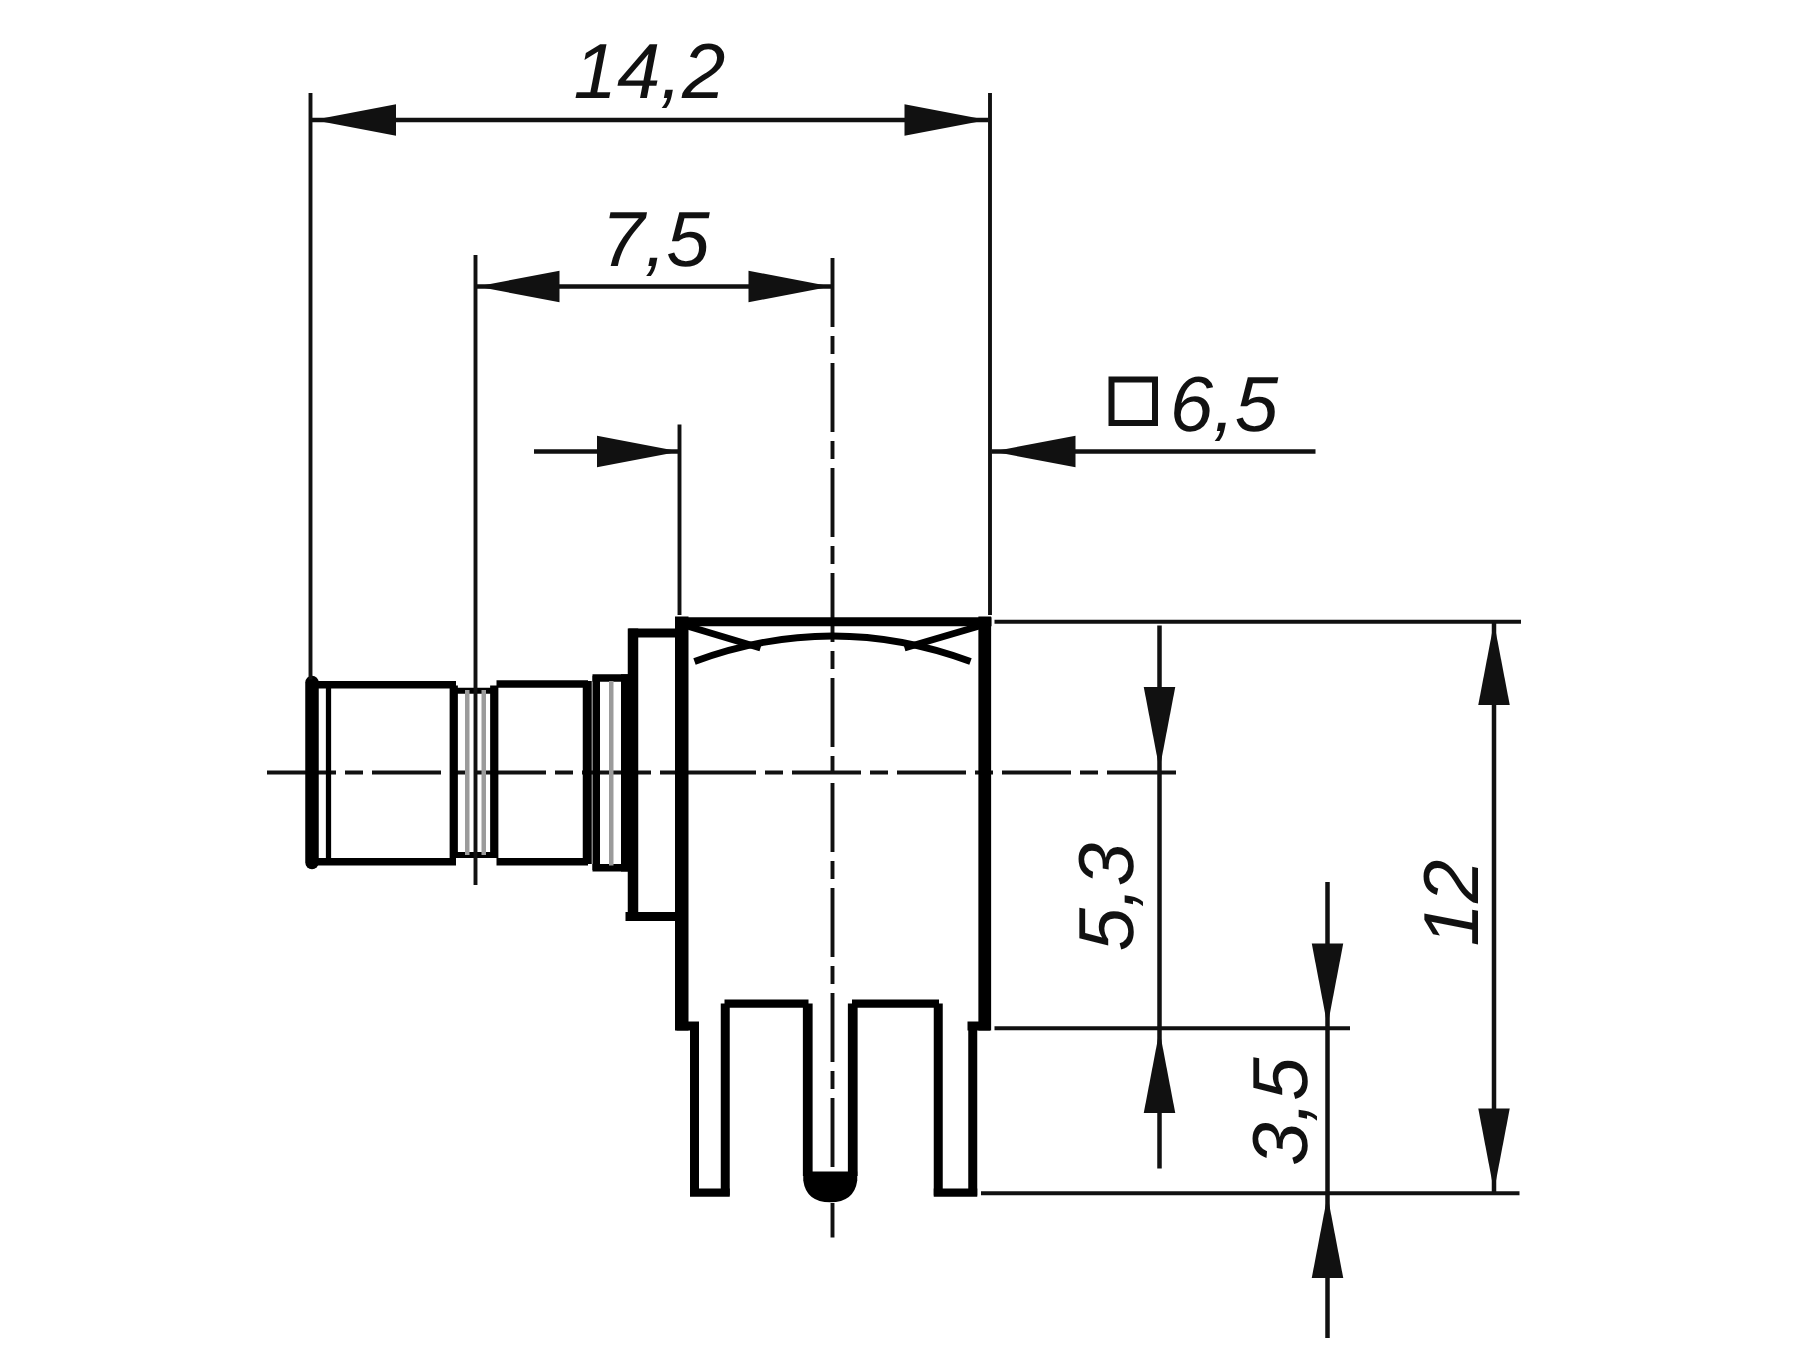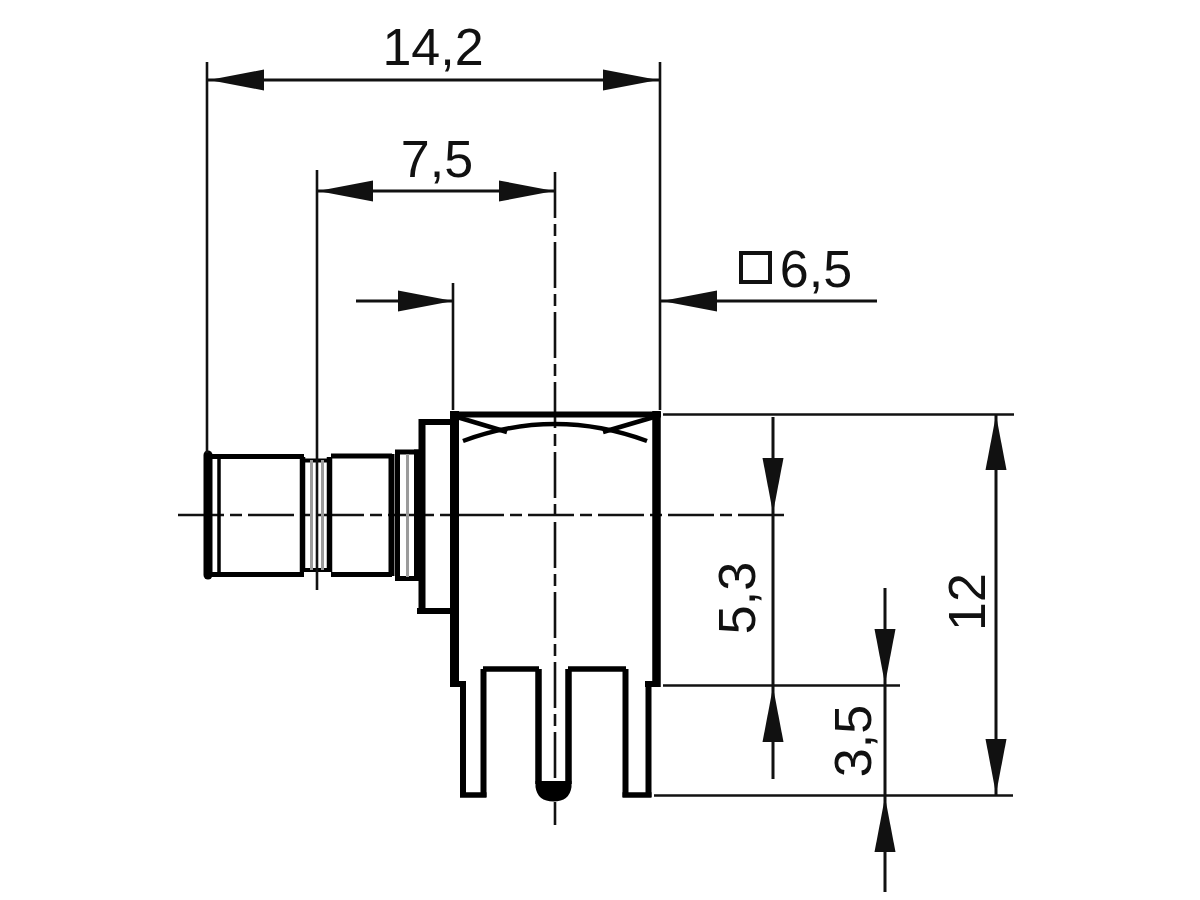--- a/index.html
+++ b/index.html
@@ -6,20 +6,21 @@
     margin: 0;
     padding: 0;
     background: #ffffff;
   }
   .stage {
     position: relative;
     width: 1200px;
     height: 900px;
     background: #ffffff;
     overflow: hidden;
+    font-style: italic;
   }
   svg { display: block; }
   text.dim-label {
     font-family: "Liberation Sans", sans-serif;
     font-size: 52px;
     fill: #111111;
   }
 </style>
 </head>
 <body>

